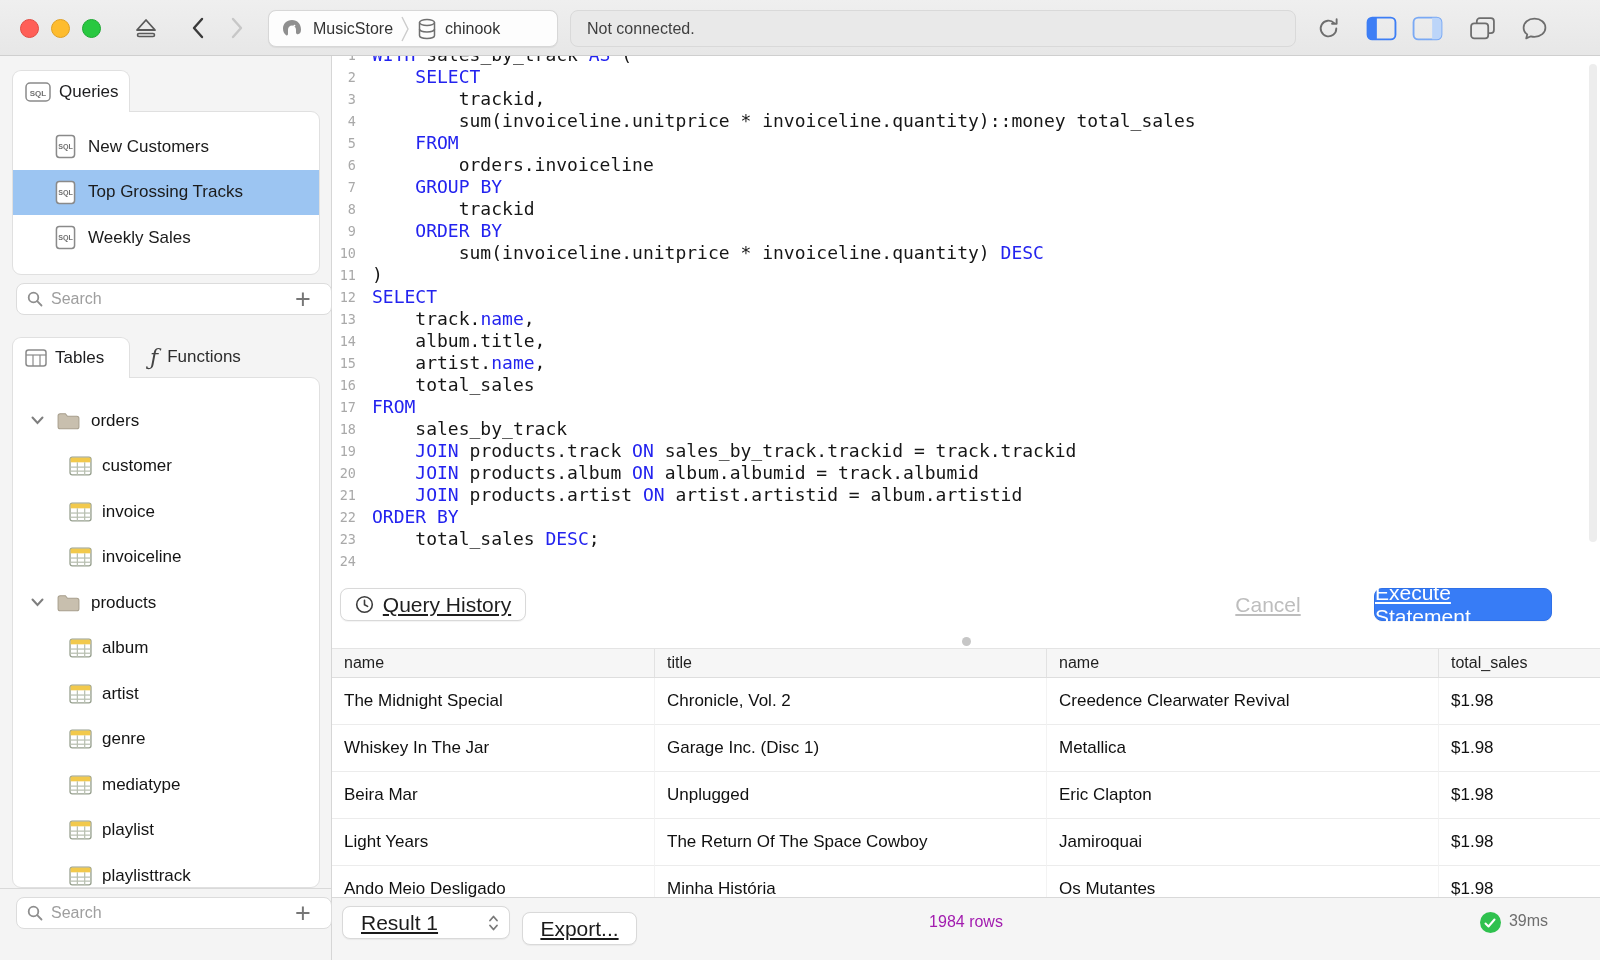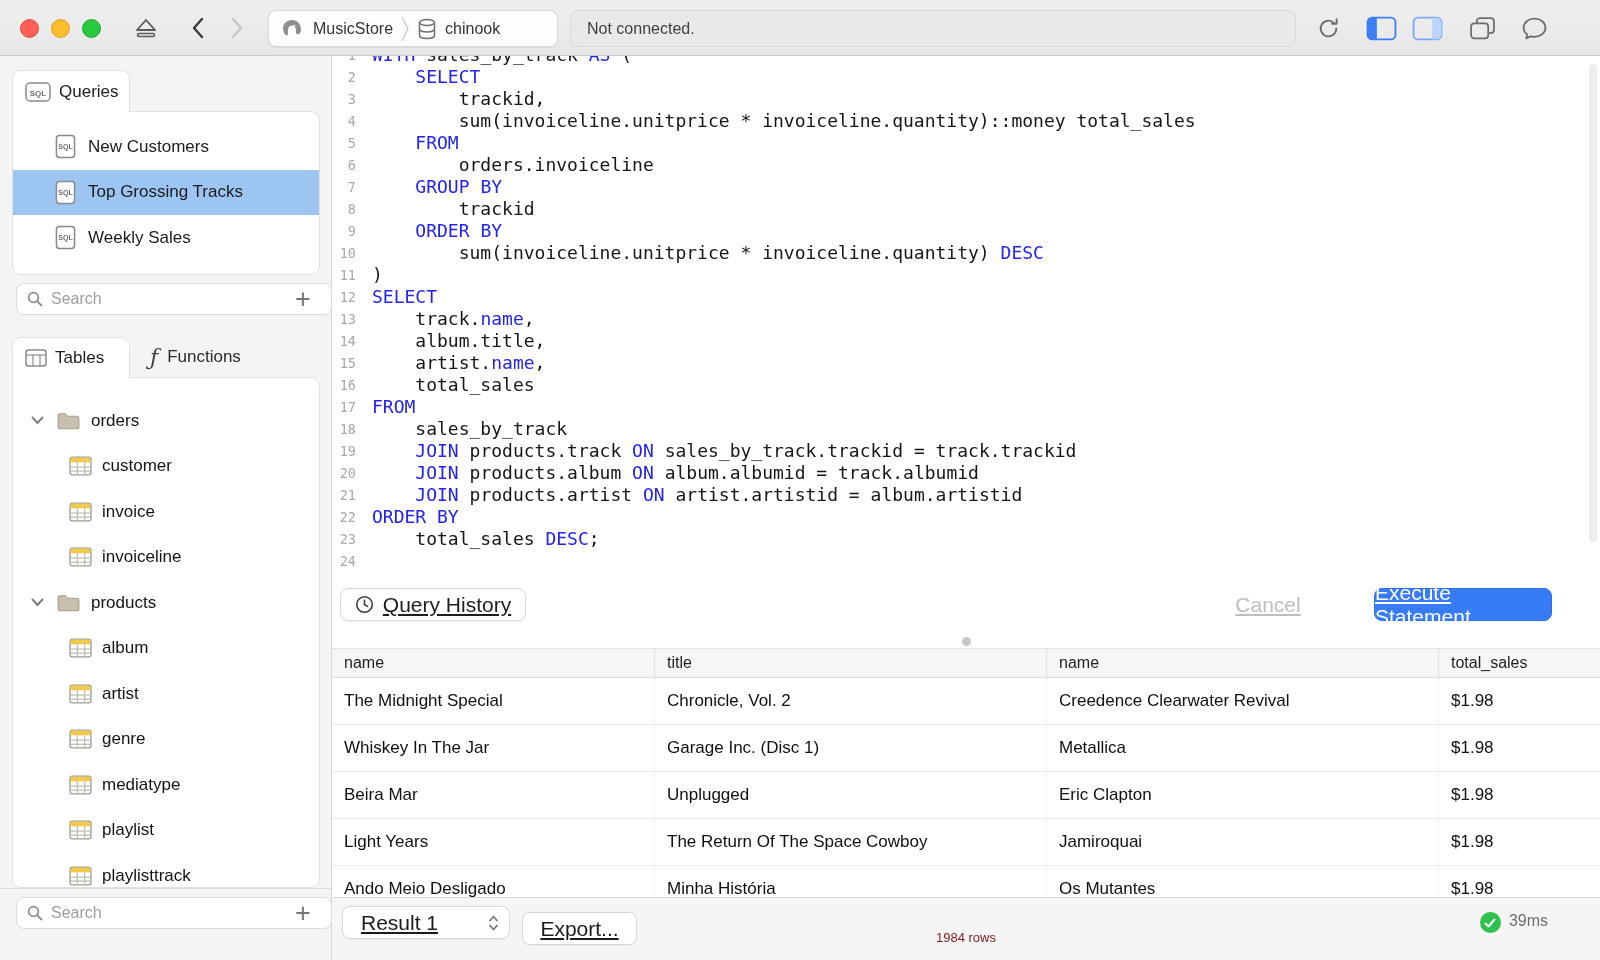--- a/index.html
+++ b/index.html
@@ -91,21 +91,21 @@
   .rrow { height:47px; }
   .rrow .cell { display:flex; align-items:center; padding-left:12px; font-size:17px; color:#101010;
     border-bottom:1px solid #ececec; border-right:1px solid #f3f3f3; }
   .rrow .cell:last-child { border-right:none; }
 
   .statusbar { position:absolute; left:0; bottom:0; width:1268px; height:63px; background:#f5f5f5;
     border-top:1px solid #d9d9d9; }
   .result-select { position:absolute; left:10px; top:8px; width:168px; justify-content:space-between;
     padding:0 10px 0 18px; }
   .export-btn { position:absolute; left:190px; top:8px; width:115px;margin-top:6px; }
-  .rowcount { position:absolute; left:50%; top:32px; transform:translateX(-50%); font-size:13px; color:#7f1d1d; }
+  .rowcount { position:absolute; left:50%; top:15px; transform:translateX(-50%); font-size:16px; color:#a21caf; }
   .timing { position:absolute; right:52px; top:14px; display:flex; align-items:flex-start; gap:8px;
     font-size:16px; color:#6e6e6e; }
   .checkcircle { width:21px; height:21px; border-radius:50%; background:#2fc14e; display:flex;
     align-items:center; justify-content:center; }
 </style>
 </head>
 <body>
 
 <div class="titlebar">
   <div class="tl red"></div>

